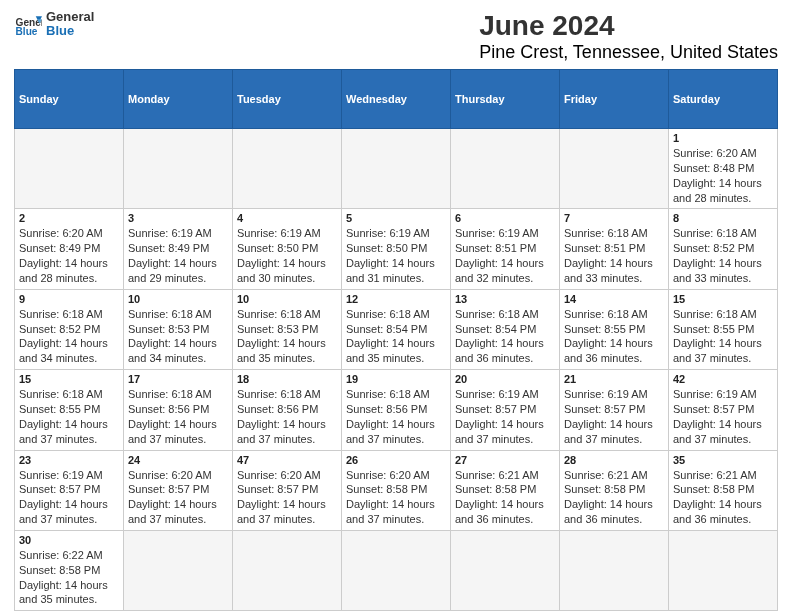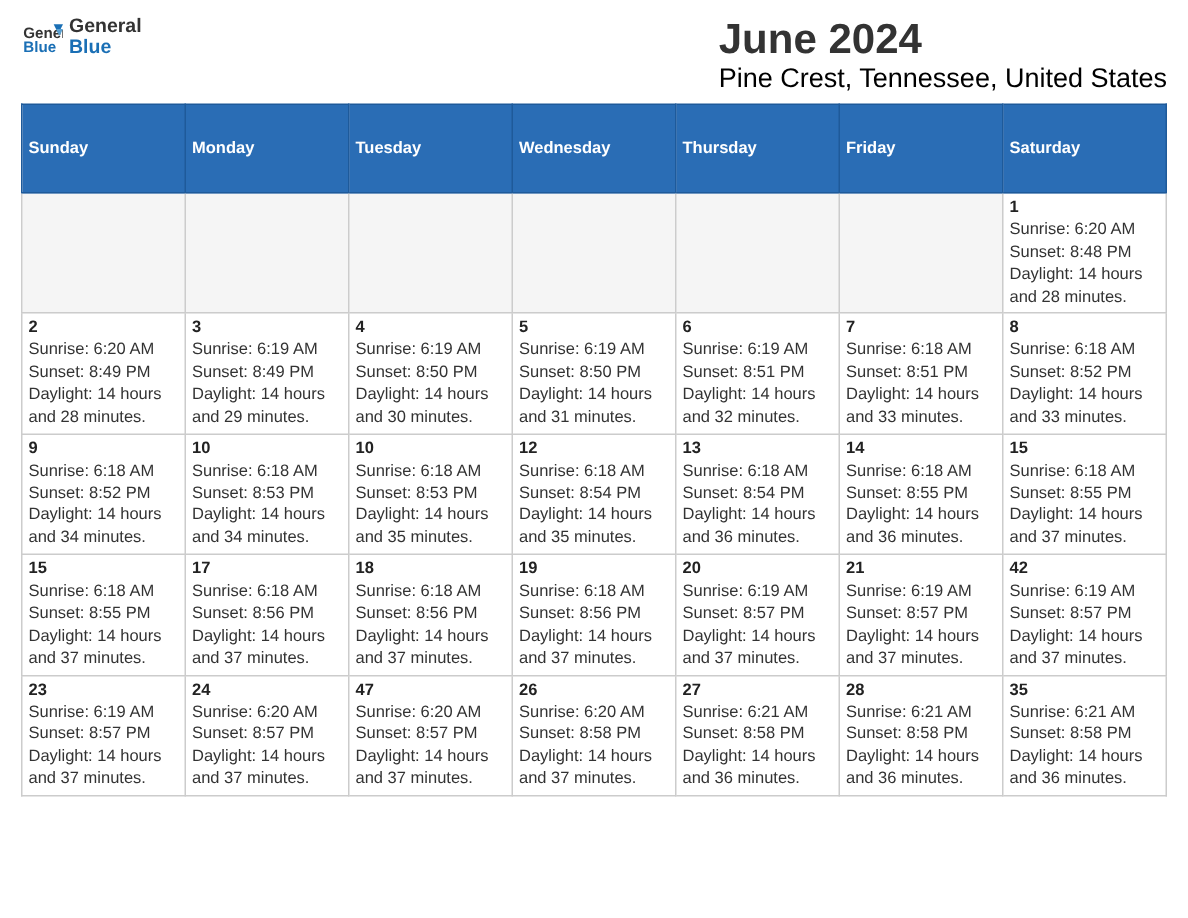--- a/index.html
+++ b/index.html
@@ -333,15 +333,30 @@
 and 36 minutes.</div>
           </td>
           <td>
             <span class="day-num">35</span>
             <div class="day-info">Sunrise: 6:21 AM
 Sunset: 8:58 PM
 Daylight: 14 hours
 and 36 minutes.</div>
           </td>
         </tr>
+        <tr>
+          <td>
+            <span class="day-num">30</span>
+            <div class="day-info">Sunrise: 6:22 AM
+Sunset: 8:58 PM
+Daylight: 14 hours
+and 35 minutes.</div>
+          </td>
+          <td class="empty"></td>
+          <td class="empty"></td>
+          <td class="empty"></td>
+          <td class="empty"></td>
+          <td class="empty"></td>
+          <td class="empty"></td>
+        </tr>
       </tbody>
   </table>
 </div>
 
 </body></html>

